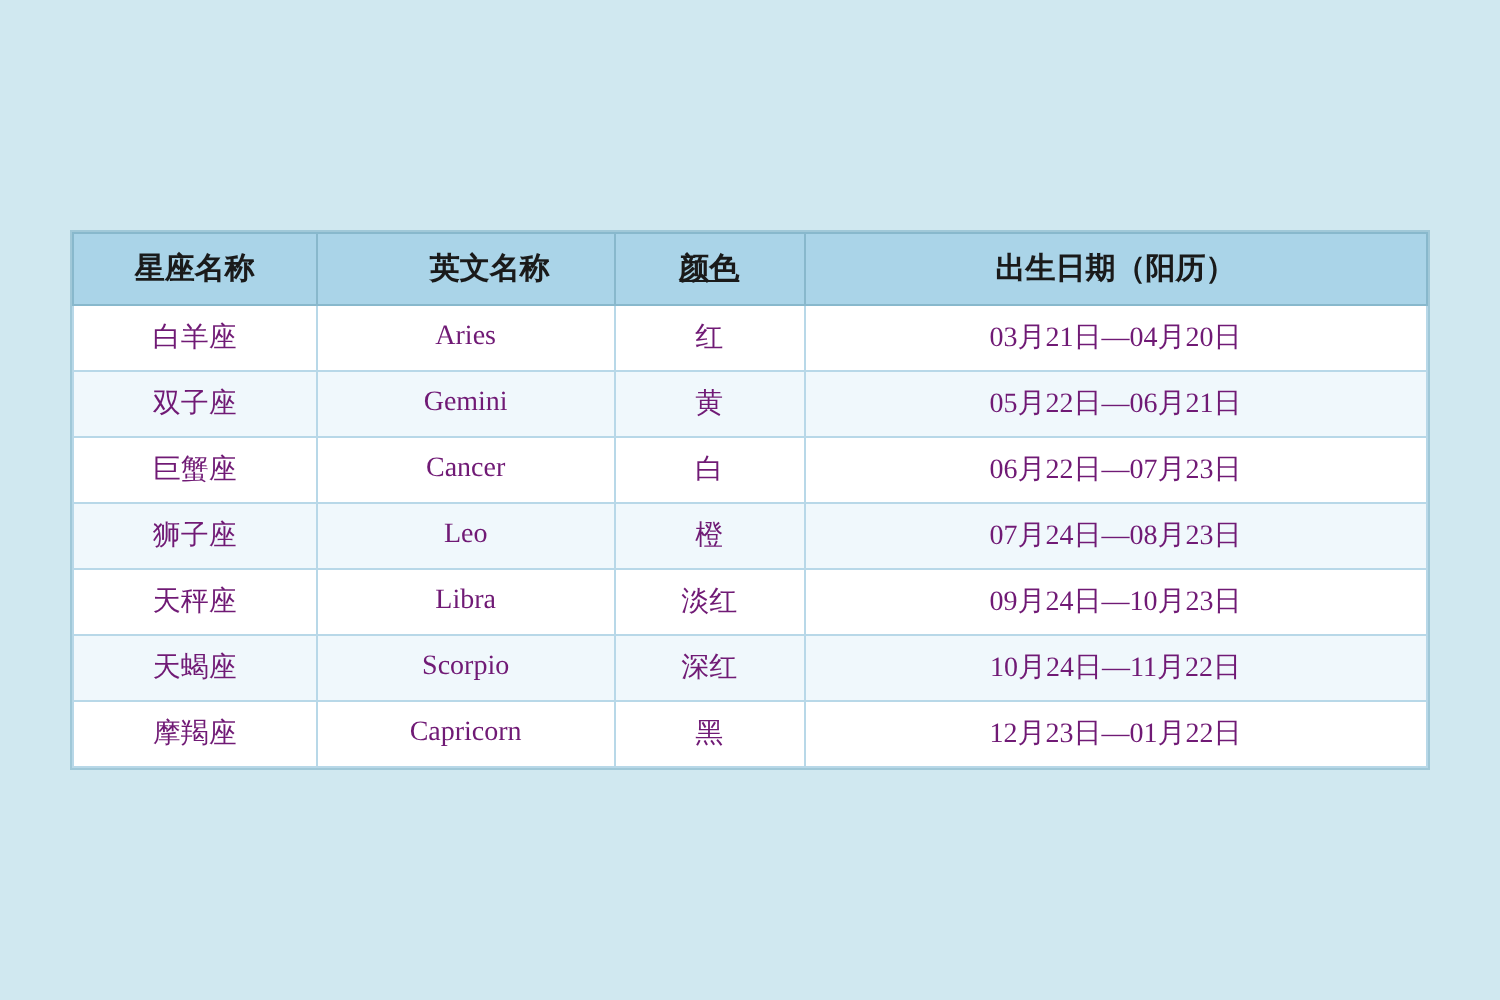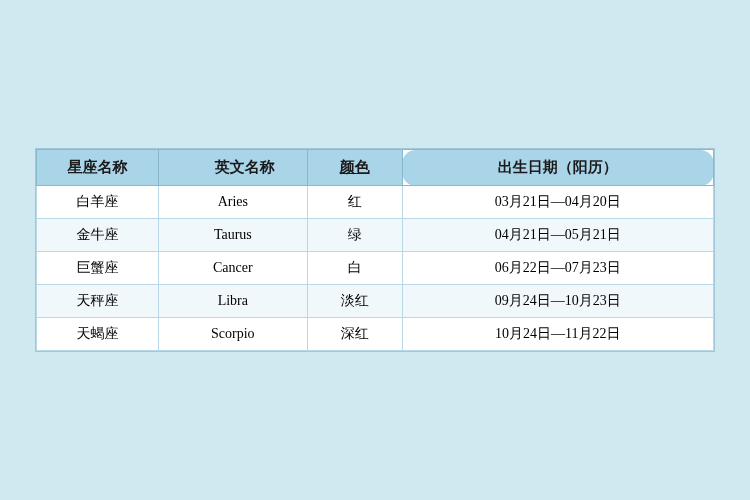--- a/index.html
+++ b/index.html
@@ -37,32 +37,32 @@
       font-size: 15px;
       font-weight: bold;
       color: #1a1a1a;
     }
 
     tbody tr td {
       border: 1px solid #b8d8e8;
       padding: 7px 12px;
       text-align: center;
       font-size: 14px;
-      color: #000000;
+      color: #701a75;
       background-color: #ffffff;
     }
 
     tbody tr:nth-child(even) td {
       background-color: #f0f8fc;
     }
 
     .col-zh { width: 18%; }
     .col-en { width: 22%; padding-left: 36px; }
     .col-color { width: 14%; text-decoration: underline; }
-    .col-date { width: 46%; border-radius: 14px; }
+    .col-date { width: 46%; }
   </style>
 </head>
 <body>
 
 <div class="table-container">
   <table>
     <thead>
       <tr>
         <th class="col-zh">星座名称</th>
         <th class="col-en">英文名称</th>
@@ -71,38 +71,50 @@
       </tr>
     </thead>
     <tbody id="table-body">
     <tr>
           <td>白羊座</td>
           <td>Aries</td>
           <td>红</td>
           <td>03月21日—04月20日</td>
         </tr>
         <tr>
-          <td>金牛座</td>
-          <td>Taurus</td>
-          <td>绿</td>
-          <td>04月21日—05月21日</td>
+          <td>双子座</td>
+          <td>Gemini</td>
+          <td>黄</td>
+          <td>05月22日—06月21日</td>
         </tr>
         <tr>
           <td>巨蟹座</td>
           <td>Cancer</td>
           <td>白</td>
           <td>06月22日—07月23日</td>
+        </tr>
+        <tr>
+          <td>狮子座</td>
+          <td>Leo</td>
+          <td>橙</td>
+          <td>07月24日—08月23日</td>
         </tr>
         <tr>
           <td>天秤座</td>
           <td>Libra</td>
           <td>淡红</td>
           <td>09月24日—10月23日</td>
         </tr>
         <tr>
           <td>天蝎座</td>
           <td>Scorpio</td>
           <td>深红</td>
           <td>10月24日—11月22日</td>
         </tr>
+        <tr>
+          <td>摩羯座</td>
+          <td>Capricorn</td>
+          <td>黑</td>
+          <td>12月23日—01月22日</td>
+        </tr>
       </tbody>
   </table>
 </div>
 
 </body></html>

